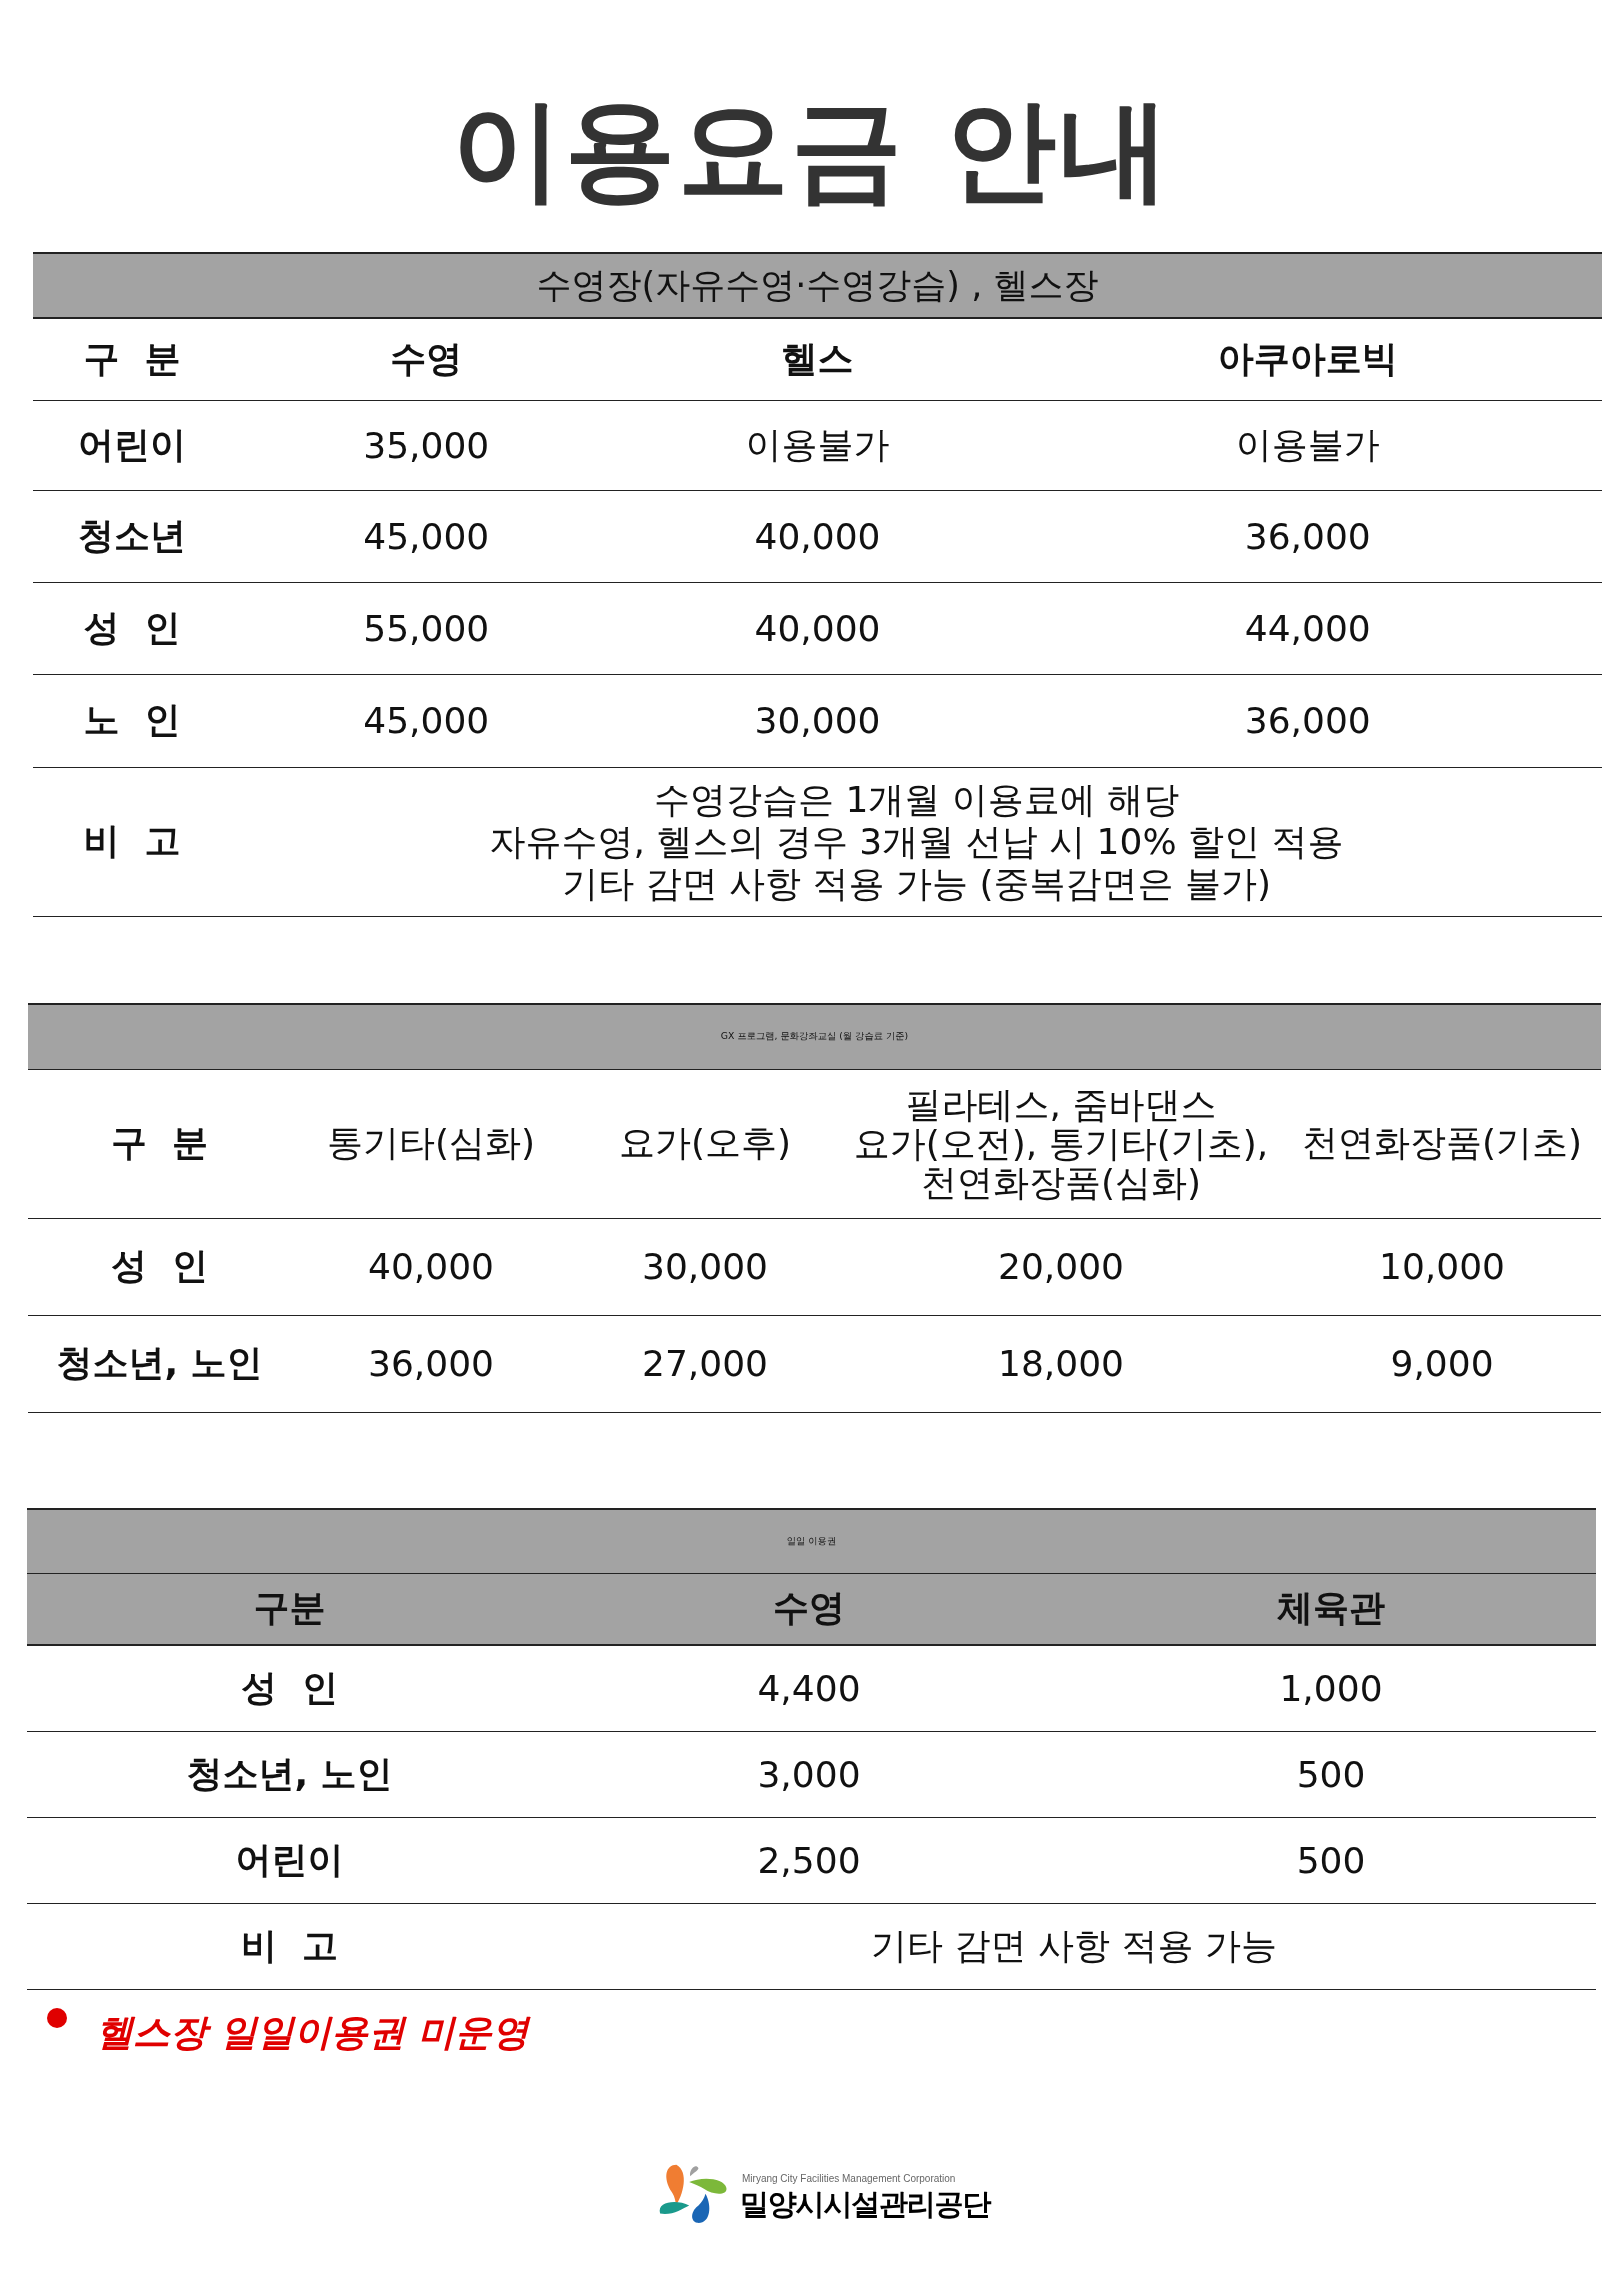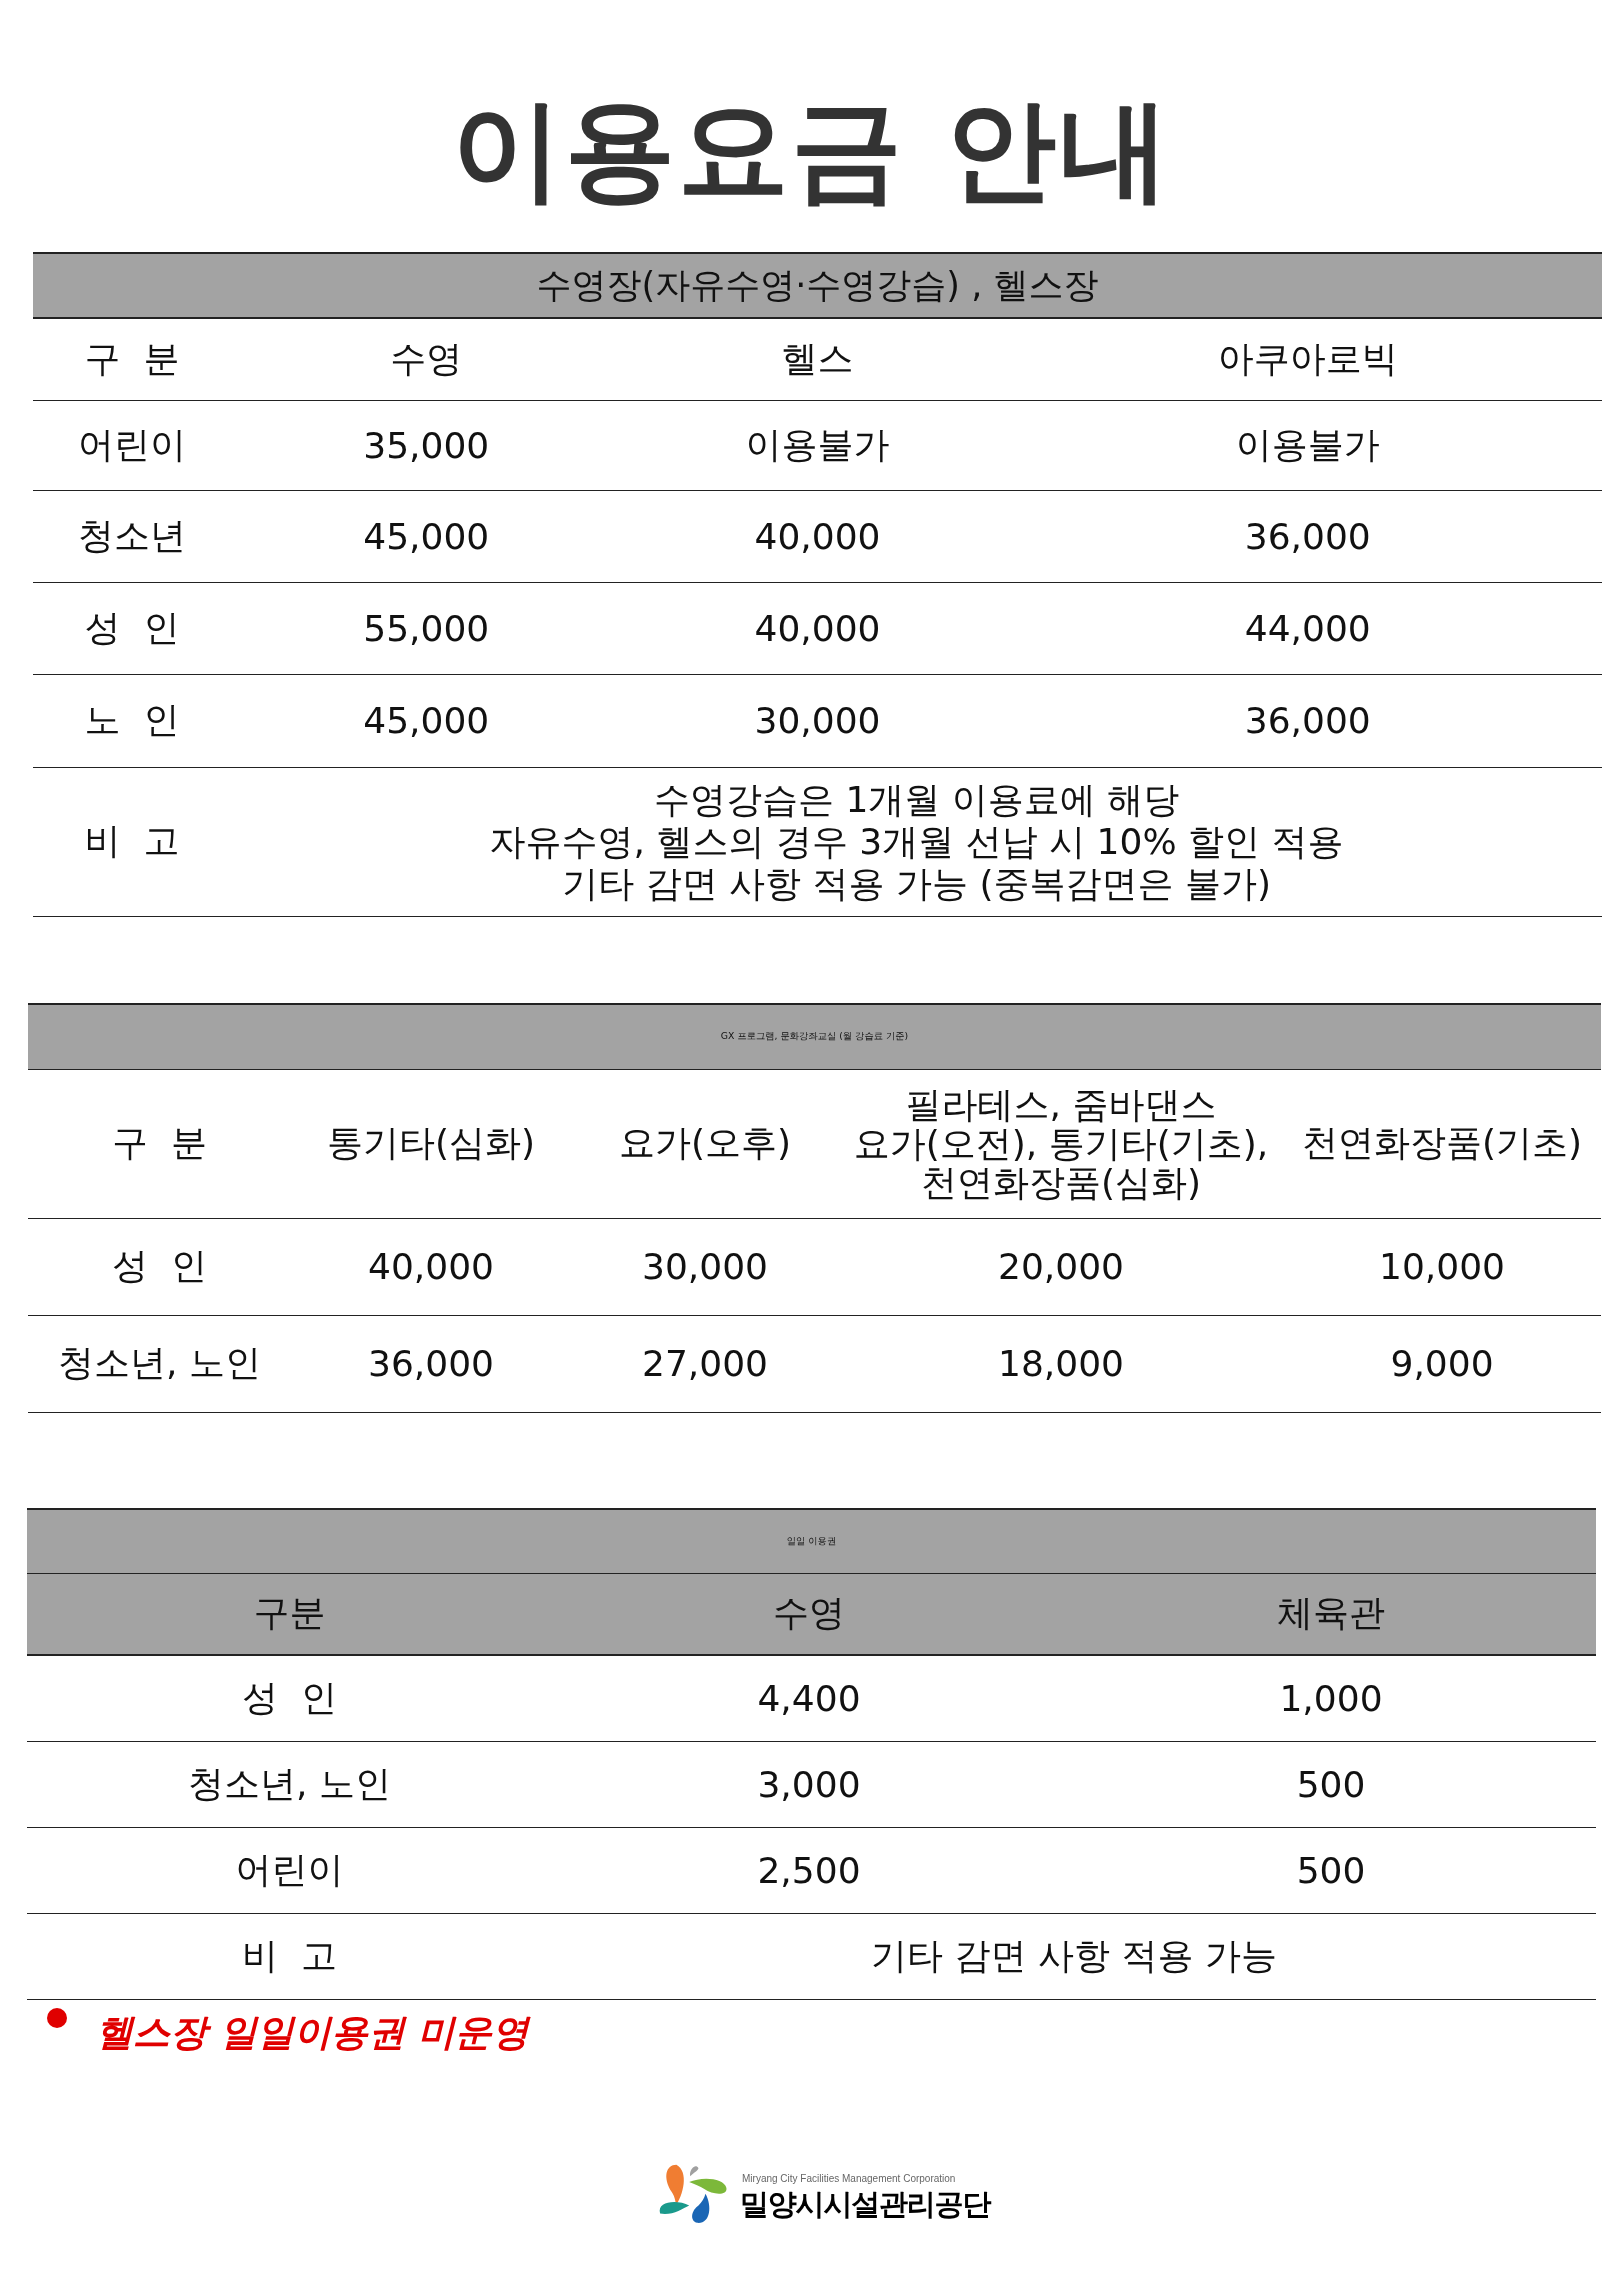--- a/index.html
+++ b/index.html
@@ -1,21 +1,21 @@
 <!DOCTYPE html>
 <html style="font-size:9.3px"><head>
 <meta charset="utf-8">
 <style>
   html, body { margin:0; padding:0; background:#ffffff; }
   body { width:1623px; height:2295px; position:relative; font-family:"DejaVu Sans","Liberation Sans",sans-serif; color:#111; }
   .title { position:absolute; top:76px; left:0; width:1623px; text-align:center; font-size:111px; font-weight:bold; color:#333; letter-spacing:2.3px; }
   table { border-collapse:collapse; position:absolute; table-layout:fixed; }
   td { text-align:center; vertical-align:middle; padding:0; }
   .gray { background:#a3a3a3; }
-  .bold { font-weight:normal; }
+  .bold { font-weight:bold; }
   .cell { font-size:36px; }
   .rowline { border-bottom:1.8px solid #222; }
   .thick-top { border-top:2.3px solid #222; }
   .thick-bot { border-bottom:2.3px solid #222; }
 
   #t1 { left:33px; top:252px; width:1569px; }
   #t2 { left:28px; top:1003px; width:1572px; }
   #t3 { left:27px; top:1508px; width:1569px; }
 
   .note { position:absolute; left:47px; top:2008px; display:flex; color:#e00000; font-size:37px; font-style:italic; font-weight:bold; }
@@ -123,21 +123,21 @@
 <table id="t3">
   <colgroup>
       <col style="width:525px">
       <col style="width:514px">
       <col style="width:530px">
     </colgroup>
   <tbody>
       <tr class="gray thick-top rowline" style="height:64px">
     <td colspan="3" class="hdr">일일 이용권</td>
   </tr>
-  <tr class="gray thick-bot" style="height:82px">
+  <tr class="gray thick-bot" style="height:72px">
     <td class="bold cell">구분</td>
     <td class="bold cell">수영</td>
     <td class="bold cell">체육관</td>
   </tr>
   <tr class="rowline" style="height:86px">
     <td class="bold cell" style="white-space:pre">성  인</td>
     <td class="cell">4,400</td>
     <td class="cell">1,000</td>
   </tr>
   <tr class="rowline" style="height:86px">

